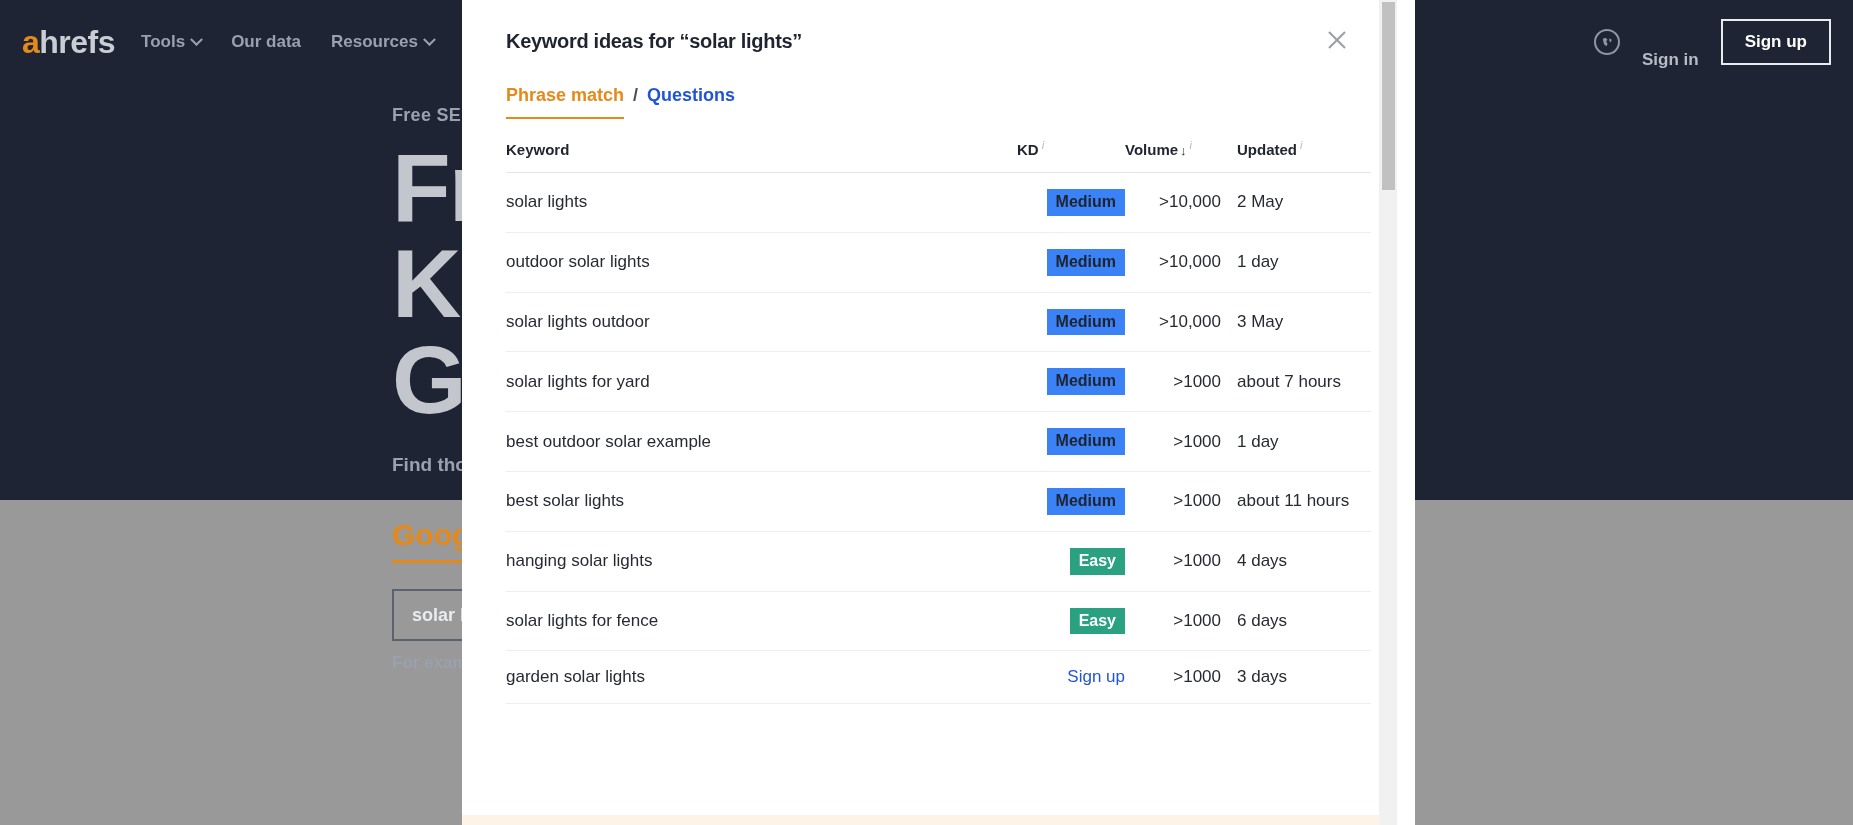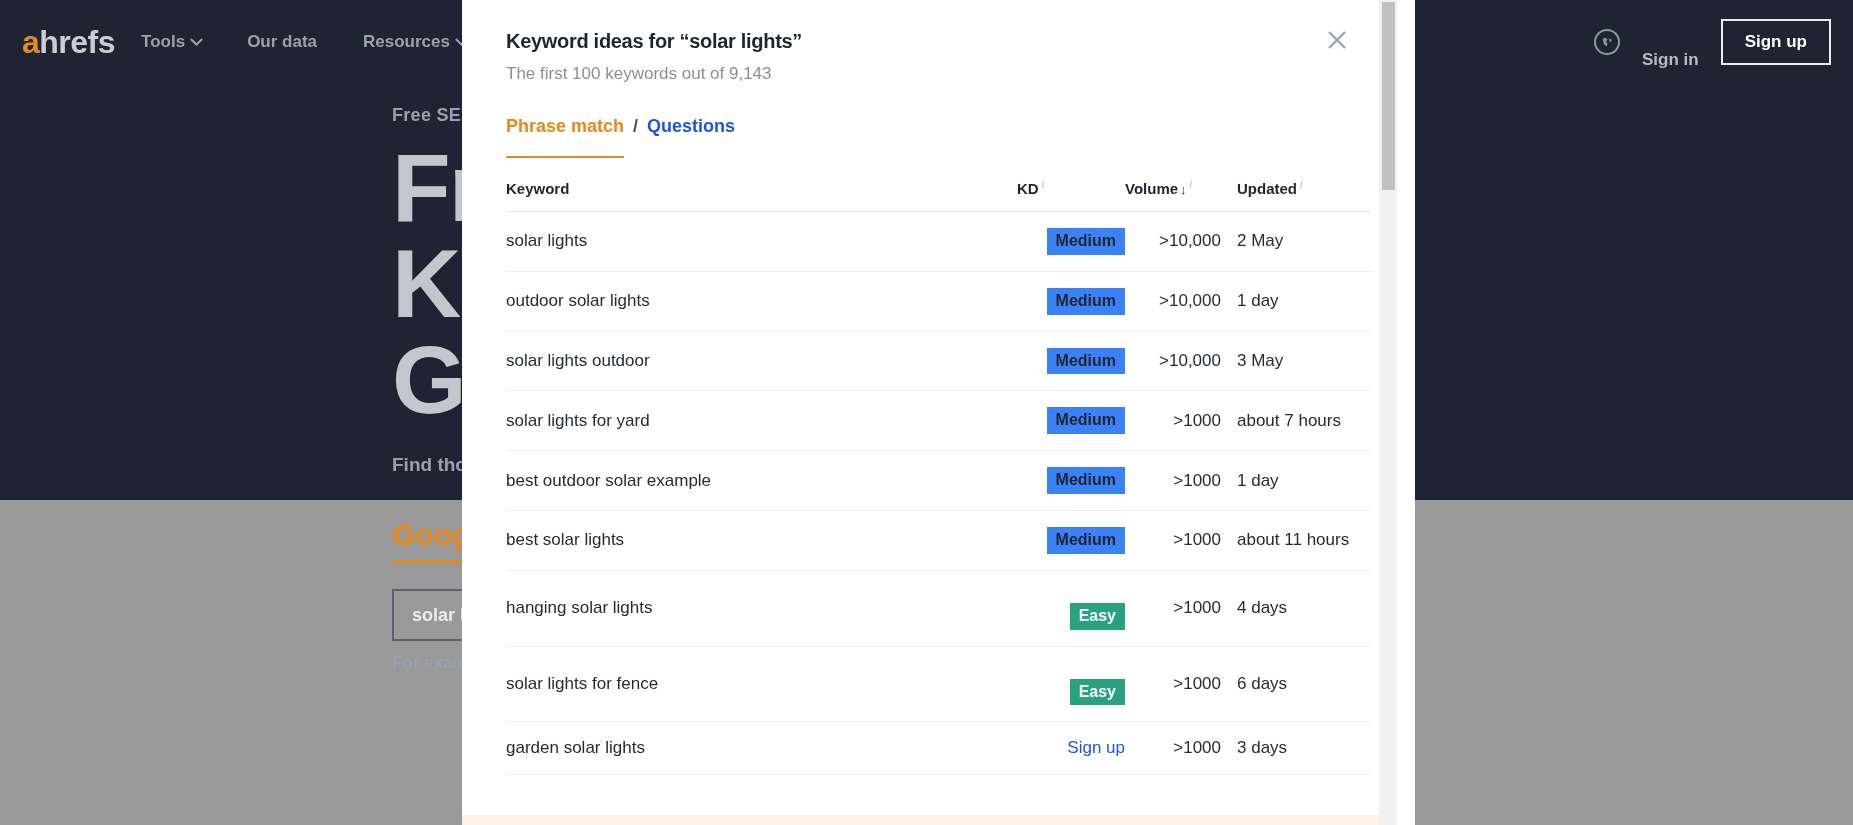--- a/index.html
+++ b/index.html
@@ -21,21 +21,21 @@
   
   .navbar {
     position: absolute; left: 0; top: 0; width: 1853px; height: 84px;
     display: flex; align-items: center;
   }
   .logo {
     margin-left: 22px; font-size: 32px; font-weight: 700;
     letter-spacing: -0.5px; color: #c9cdd4; line-height: 1;
   }
   .logo .a { color: #e58a1a; }
-  .nav-links { display: flex; align-items: center; margin-left: 26px; gap: 46px; }
+  .nav-links { display: flex; align-items: center; margin-left: 26px; gap: 30px; }
   .nav-link {
     color: #9aa0ad; font-size: 17px; font-weight: 600;
     display: flex; align-items: center; gap: 7px; white-space: nowrap;
   }
   .chev { display: inline-block; width: 9px; height: 9px;
           border-right: 2px solid #9aa0ad; border-bottom: 2px solid #9aa0ad;
           transform: rotate(45deg) translate(-2px,-2px); }
   .nav-right {
     position: absolute; right: 22px; top: 0; height: 84px;
     display: flex; align-items: center; gap: 22px;
@@ -88,21 +88,21 @@
   .modal-body { padding: 30px 44px 0 44px; }
   .modal-title {
     font-size: 20px; font-weight: 700; color: #1f2430; letter-spacing: -.3px;
   }
   .modal-subtitle { margin-top: 11px; font-size: 17px; color: #8b9098; }
 
   .tabs { margin-top: 32px; display: flex; align-items: baseline; gap: 9px; font-size: 18px; }
   .tab {
     font-weight: 600; cursor: pointer;
   }
-  .tab-active { color: #e58a1a; border-bottom: 2px solid #e58a1a; padding-bottom: 19px; }
+  .tab-active { color: #e58a1a; border-bottom: 2px solid #e58a1a; padding-bottom: 11px; }
   .tab-sep { color: #4a4f58; font-weight: 600; }
   .tab-link { color: #2254d8; }
 
   table.kw { width: 865px; border-collapse: collapse; margin-top: 20px; }
   table.kw th {
     text-align: left; font-size: 15px; font-weight: 700; color: #1f2430;
     padding: 0 0 14px 0; border-bottom: 1px solid #e3e5e8; vertical-align: bottom;
     white-space: nowrap;
   }
   table.kw td {
@@ -117,21 +117,21 @@
     font-size: 11px; color: #b4b8bf; font-weight: 400;
     vertical-align: super; margin-left: 3px; font-style: italic;
   }
   .sort-arrow { font-size: 13px; margin-left: 2px; }
 
   .badge {
     display: inline-block; font-size: 16px; font-weight: 600;
     padding: 3px 9px; line-height: 1.3;
   }
   .badge-medium { background: #3b82f6; color: #1f2430; }
-  .badge-easy   { background: #2aa181; color: #ffffff; margin-top: 16px; }
+  .badge-easy   { background: #2aa181; color: #ffffff; }
   .kd-signup    { color: #2254d8; font-size: 17px; cursor: pointer; }
 
   .bottom-band {
     position: absolute; left: 0; bottom: 0; width: 935px; height: 10px;
     background: #fdf3e7;
   }
 
   
   .mscroll-track {
     position: absolute; right: 0; top: 0; width: 18px; height: 825px;
@@ -195,21 +195,20 @@
 
       <div class="modal-close">
         <svg width="22" height="22" viewBox="0 0 22 22" aria-hidden="true">
           <line x1="3" y1="3" x2="19" y2="19" stroke="#9ba0a8" stroke-width="2.2"></line>
           <line x1="19" y1="3" x2="3" y2="19" stroke="#9ba0a8" stroke-width="2.2"></line>
         </svg>
       </div>
 
       <div class="modal-body">
         <div class="modal-title">Keyword ideas for “solar lights”</div>
-        <div class="modal-subtitle">The first 100 keywords out of 9,143</div>
 
         <div class="tabs">
           <span class="tab tab-active">Phrase match</span>
           <span class="tab-sep">/</span>
           <span class="tab tab-link">Questions</span>
         </div>
 
         <table class="kw">
           <thead>
             <tr>

